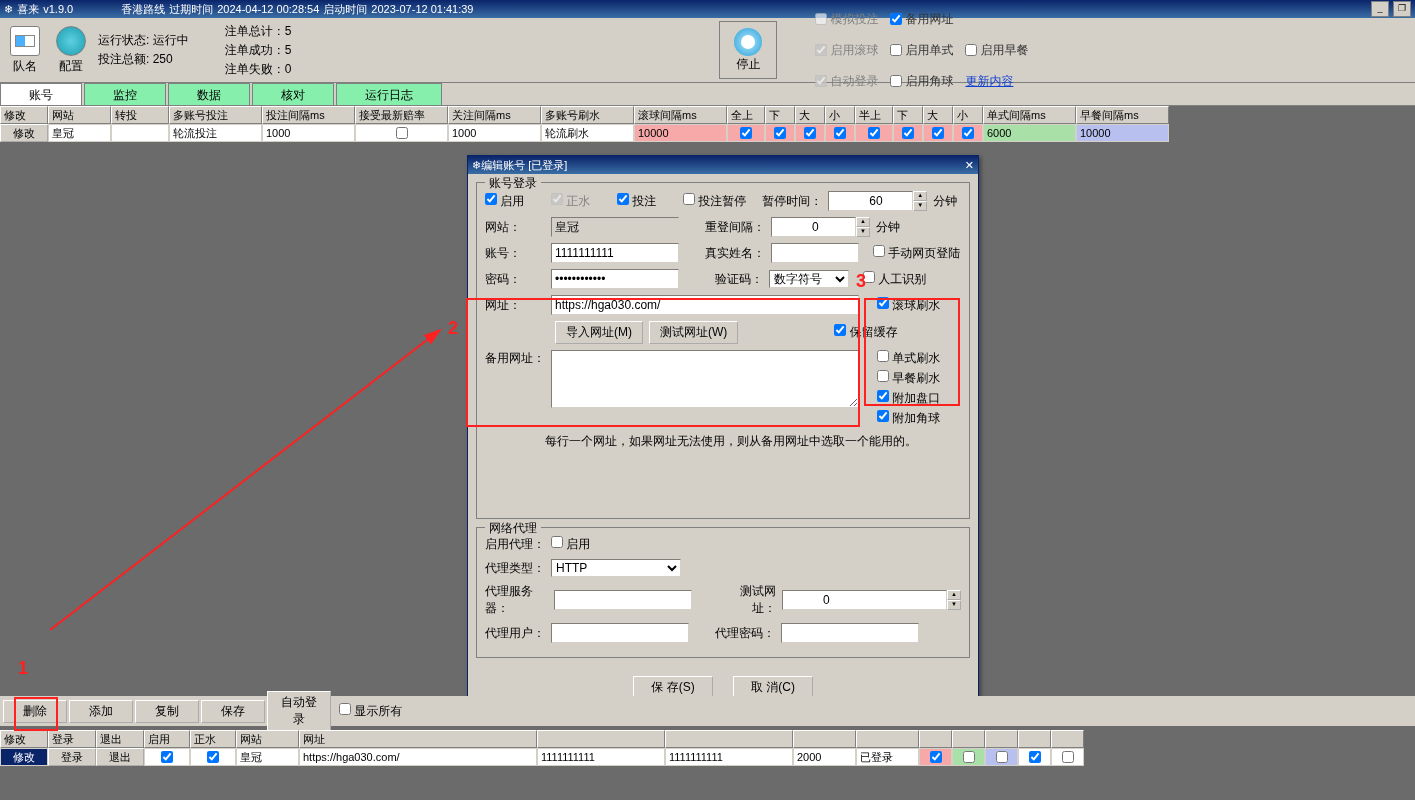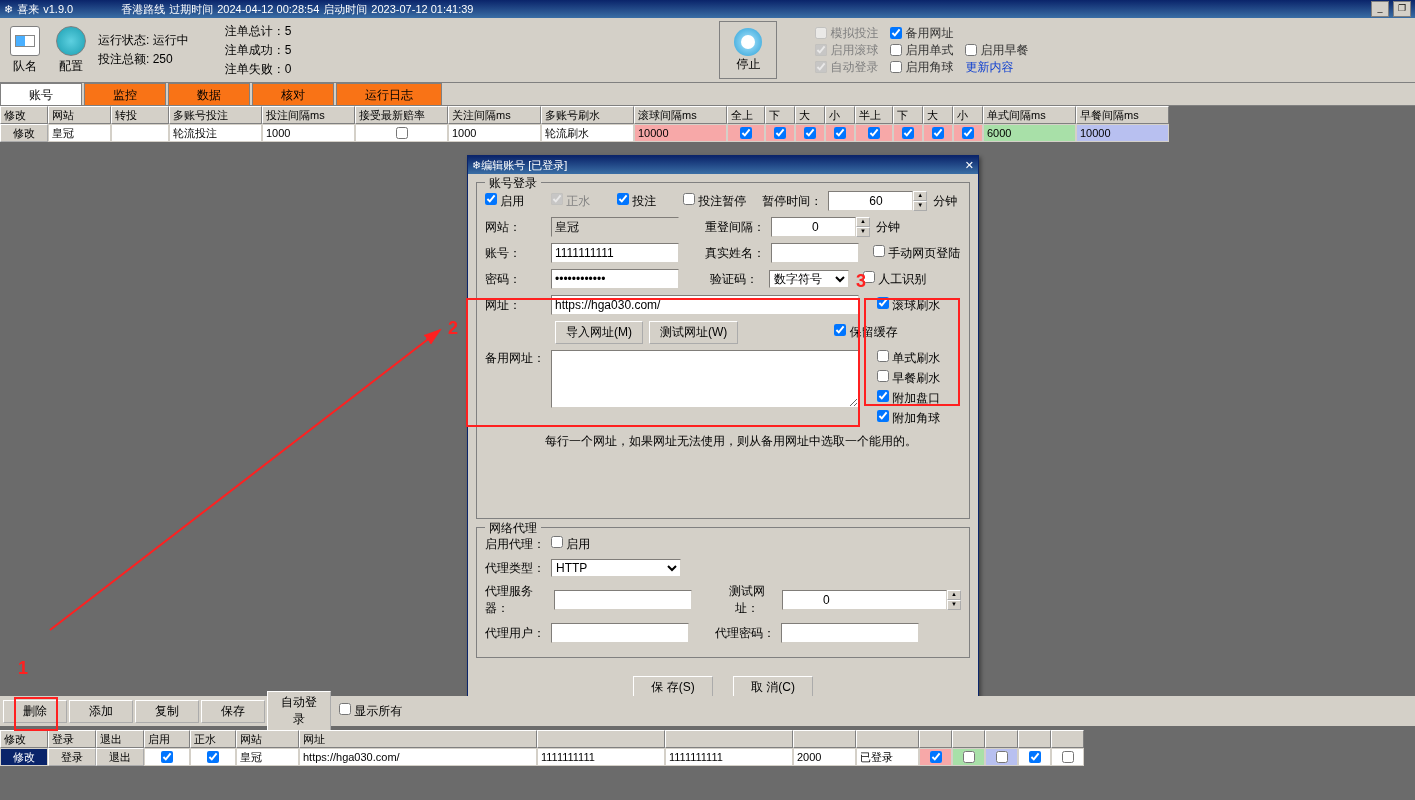--- a/index.html
+++ b/index.html
@@ -8,42 +8,42 @@
 .titlebar .spacer{flex:1;}
 .titlebar .wbtn{width:16px;height:14px;background:#d4d0c8;border:1px solid #808080;color:#000;font-size:9px;line-height:12px;text-align:center;}
 .toolbar{height:60px;background:#d4d0c8;display:flex;align-items:center;gap:8px;padding:2px 6px;border-bottom:1px solid #808080;}
 .tb-btn{display:flex;flex-direction:column;align-items:center;gap:2px;padding:2px 4px;}
 .tb-icon{width:28px;height:28px;background:#fff;border:1px solid #808080;border-radius:3px;display:flex;align-items:center;justify-content:center;}
 .tb-icon.gear{background:radial-gradient(#5dd0e0,#1a9db0);border-radius:50%;}
 .tb-col{display:flex;flex-direction:column;gap:2px;font-size:12px;}
 .tb-stop{width:56px;height:56px;border:1px solid #808080;display:flex;flex-direction:column;align-items:center;justify-content:center;margin-left:420px;background:#d4d0c8;}
 .avatar{width:28px;height:28px;border-radius:50%;background:radial-gradient(#b0e8ff,#2a9fd6);display:flex;align-items:center;justify-content:center;}
 .avatar::after{content:'';width:14px;height:14px;background:#fff;border-radius:50%;}
-.chk-grid{display:grid;grid-template-columns:auto auto auto;gap:0 12px;margin-left:30px;font-size:12px;}
+.chk-grid{display:grid;grid-template-columns:auto auto auto;gap:14px 12px;margin-left:30px;font-size:12px;}
 .chk-grid label{display:flex;align-items:center;gap:3px;color:#333;}
 .chk-grid label.dis{color:#808080;}
-.link{color:#1040d0;cursor:pointer;}
+.link{color:#1040d0;text-decoration:underline;cursor:pointer;}
 .tabbar{height:22px;background:#d4d0c8;display:flex;border-bottom:1px solid #808080;}
-.tab{padding:3px 28px;border:1px solid #808080;border-bottom:none;background:#f97316;margin-right:2px;font-size:12px;}
+.tab{padding:3px 28px;border:1px solid #808080;border-bottom:none;background:#86efac;margin-right:2px;font-size:12px;}
 .tab.active{background:#fff;}
 .grid{display:flex;flex-direction:column;}
 .grid-head,.grid-row{display:flex;height:18px;align-items:stretch;}
 .grid-head .cell{background:#d4d0c8;border:1px solid #fff;border-right-color:#808080;border-bottom-color:#808080;font-size:11px;padding:1px 3px;overflow:hidden;white-space:nowrap;}
 .grid-row .cell{background:#fff;border:1px solid #d4d0c8;font-size:11px;padding:1px 3px;overflow:hidden;white-space:nowrap;display:flex;align-items:center;}
 .cell.btn{background:#d4d0c8;border:1px outset #fff;justify-content:center;cursor:pointer;}
 .cell.selbtn{background:#0a246a;color:#fff;justify-content:center;}
 input[type=checkbox]{margin:0;width:12px;height:12px;}
 .dialog{position:absolute;left:467px;top:155px;width:510px;background:#d4d0c8;border:1px solid #0a246a;box-shadow:2px 2px 4px rgba(0,0,0,0.4);}
 .dlg-title{height:18px;background:linear-gradient(#0a246a,#3a6ea5);color:#fff;display:flex;align-items:center;padding:0 4px;font-size:11px;}
 .dlg-title .spacer{flex:1;}
 .fieldset{border:1px solid #808080;margin:8px;padding:8px;position:relative;}
 .fieldset .legend{position:absolute;top:-8px;left:8px;background:#d4d0c8;padding:0 4px;font-size:12px;}
 .frow{display:flex;align-items:center;gap:6px;margin-bottom:6px;font-size:12px;flex-wrap:nowrap;}
 .frow label{min-width:60px;}
-.frow .lbl2{min-width:58px;text-align:center;margin-left:20px;}
+.frow .lbl2{min-width:58px;text-align:right;margin-left:20px;}
 .txt{border:1px inset #d4d0c8;background:#fff;height:18px;padding:0 3px;font-size:12px;}
 .txt.ro{background:#d4d0c8;}
 .spin{display:flex;}
 .spin .txt{width:40px;padding-left:40px;}
 .spin .arrows{display:flex;flex-direction:column;width:14px;}
 .spin .arrows span{flex:1;background:#d4d0c8;border:1px outset #fff;font-size:6px;text-align:center;line-height:7px;}
 .sel{border:1px inset #d4d0c8;background:#fff;height:18px;font-size:12px;}
 .btn2{border:1px outset #fff;background:#d4d0c8;padding:2px 10px;font-size:12px;cursor:pointer;}
 .hint{font-size:12px;color:#000;margin-left:60px;}
 .dlg-foot{display:flex;justify-content:center;gap:20px;padding:10px;}

